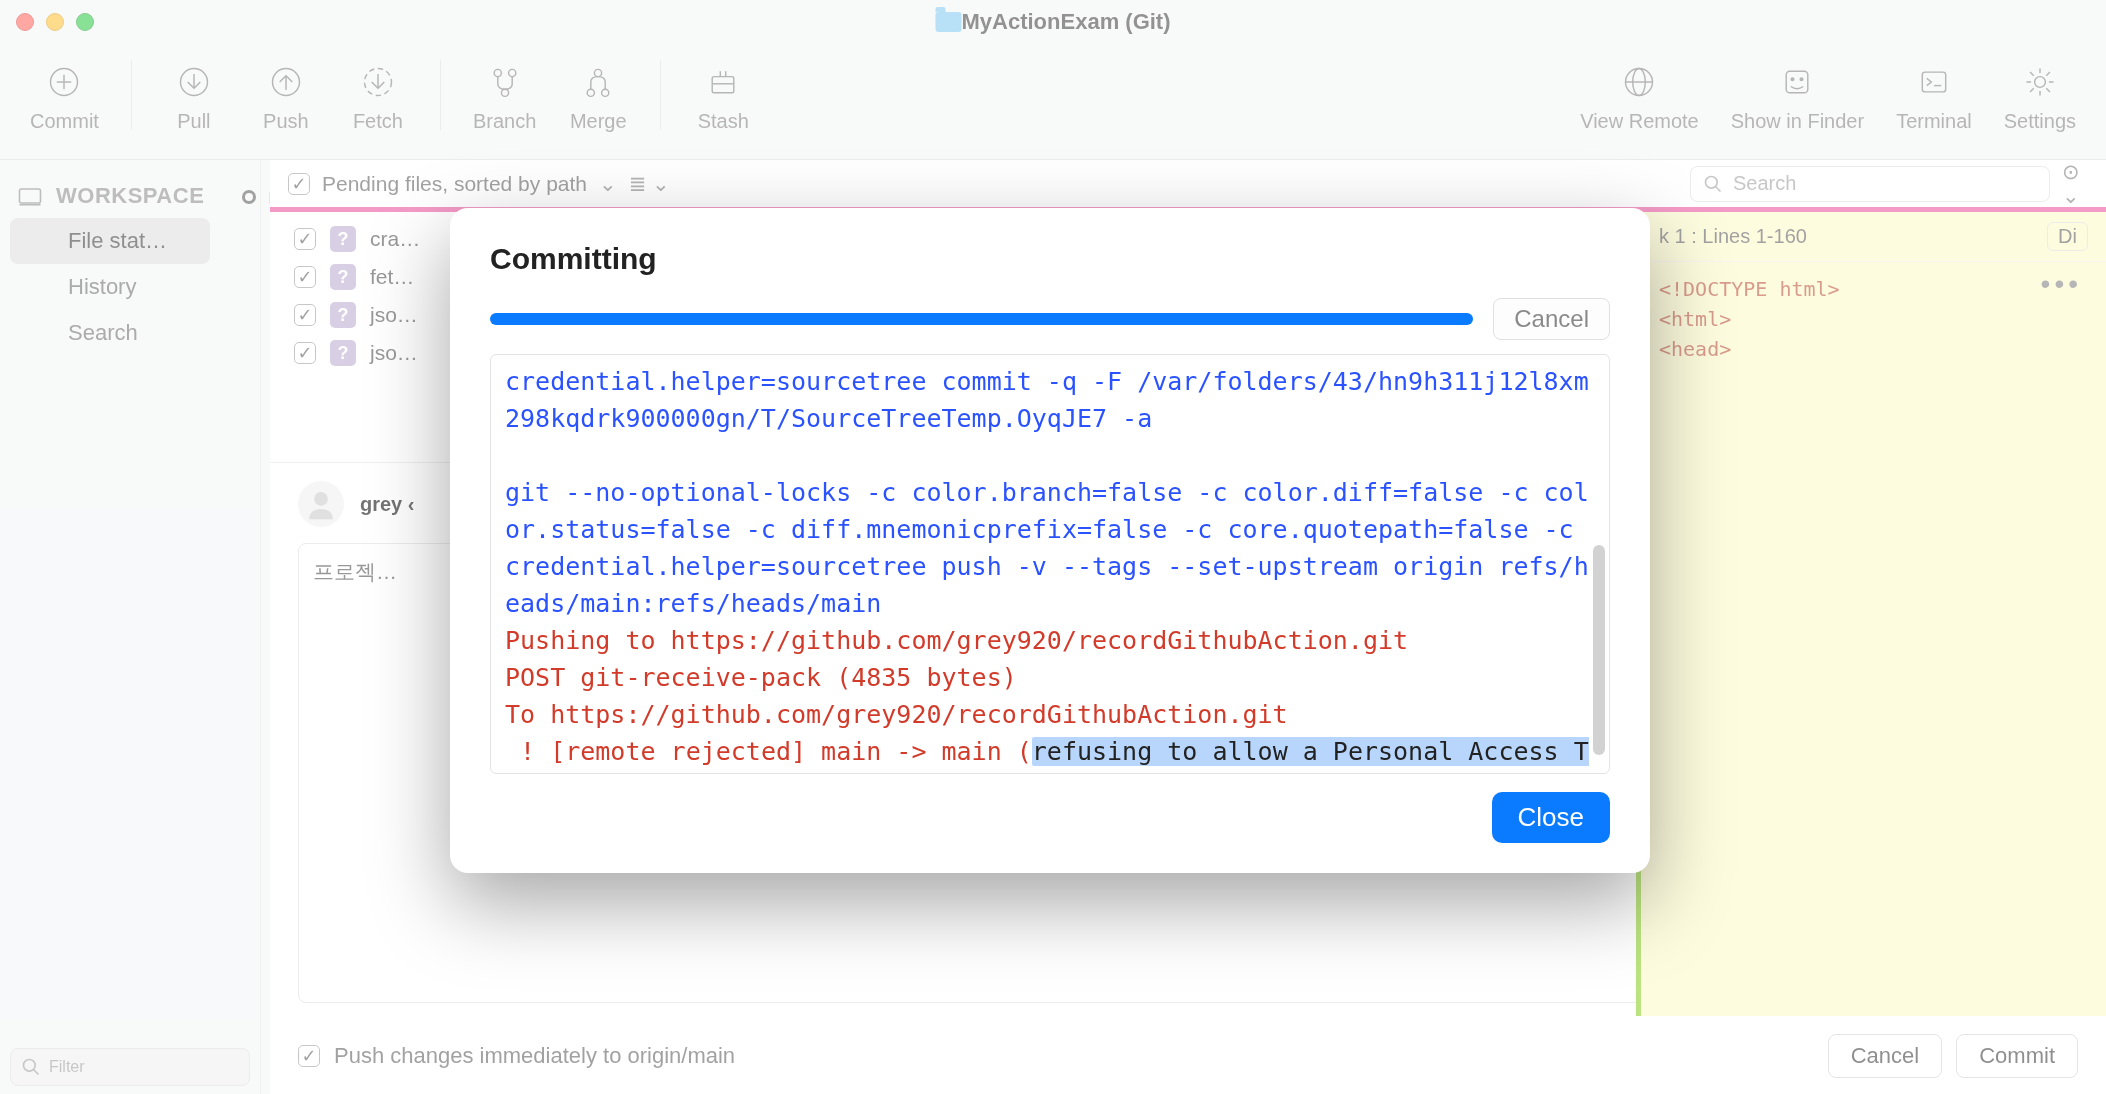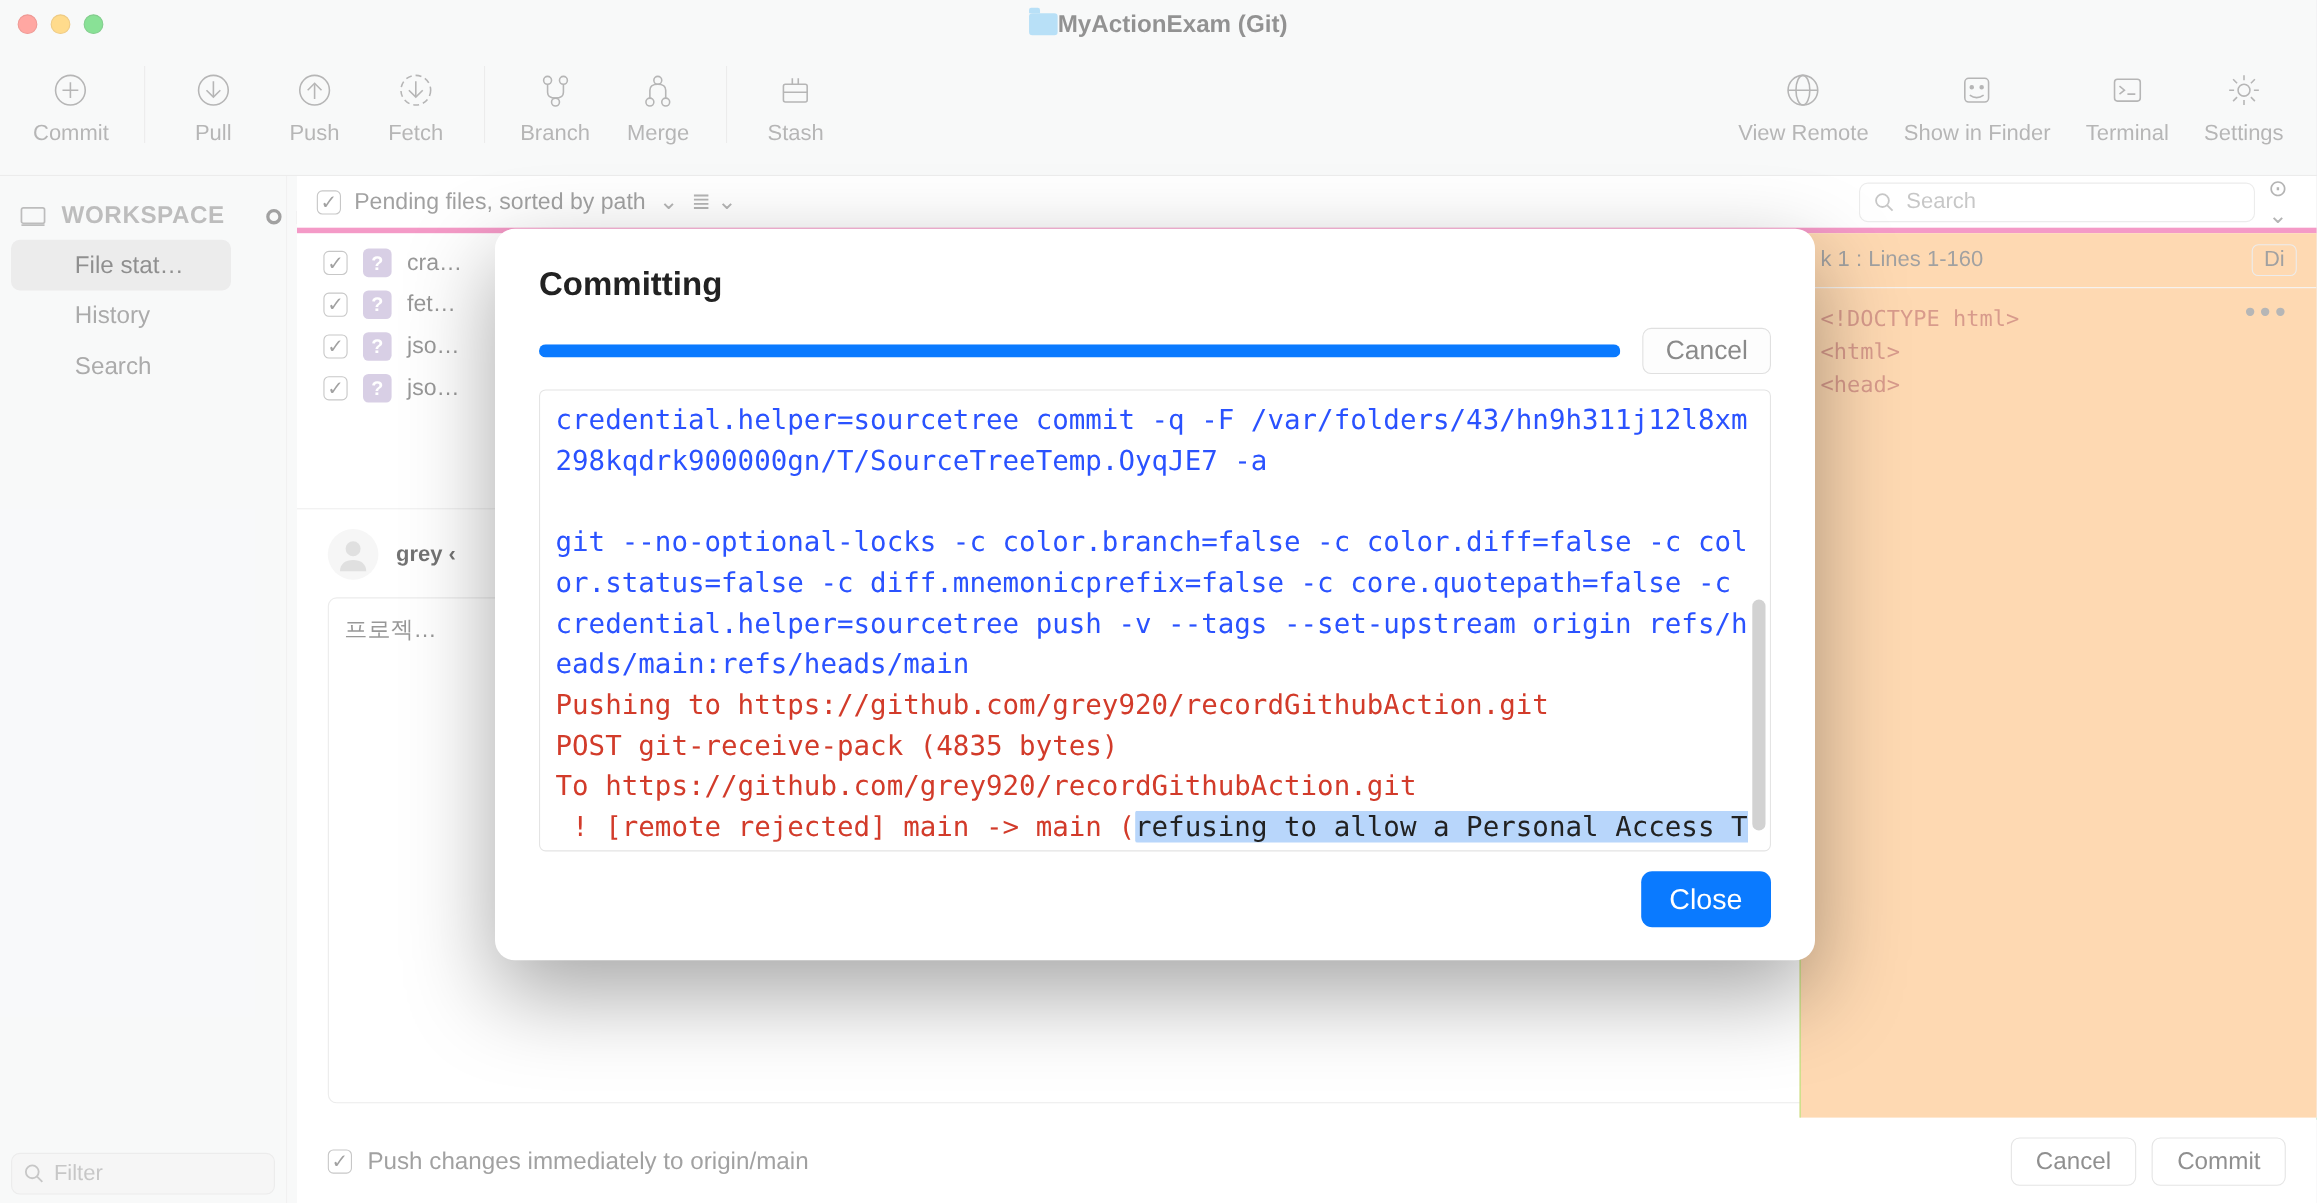--- a/index.html
+++ b/index.html
@@ -29,36 +29,36 @@
   .side-sec{margin-bottom:28px;}
   .side-head{display:flex;align-items:center;gap:12px;color:#888;font-size:22px;font-weight:600;letter-spacing:0.5px;padding:8px 6px;}
   .side-head svg{stroke:#888;fill:none;stroke-width:1.8;width:28px;height:28px;}
   .side-item{padding:10px 14px 10px 58px;color:#666;font-size:22px;border-radius:8px;}
   .side-item.sel{background:#dcdcdc;color:#333;}
   .side-item.indent{padding-left:72px;display:flex;align-items:center;gap:10px;}
   .side-item.indent::before{content:'›';color:#999;font-size:22px;margin-right:6px;}
   .side-item.branch{display:flex;align-items:center;gap:12px;}
   .side-item.branch .dot2{width:14px;height:14px;border-radius:50%;border:3px solid #555;}
   .side-splitter{width:10px;background:#f3f4f5;border-left:1px solid #e5e5e5;}
-  .side-filter{position:absolute;bottom:8px;left:10px;right:10px;height:38px;background:#eeeeee;border:1px solid #dcdcdc;border-radius:8px;display:flex;align-items:center;padding:0 10px;gap:8px;color:#9a9a9a;font-size:20px;}
+  .side-filter{position:absolute;bottom:8px;left:10px;right:10px;height:38px;background:#eeeeee;border:1px solid #dcdcdc;border-radius:8px;display:flex;align-items:center;padding:0 10px;gap:8px;color:#9a9a9a;font-size:16px;}
   
   .main{flex:1; background:#fff; display:flex; flex-direction:column; position:relative;}
   .pending-bar{height:52px;display:flex;align-items:center;padding:0 18px;gap:12px;color:#555;font-size:21px;border-bottom:5px solid #ec4899;}
   .pending-bar .chev{color:#777;}
   .pending-spacer{flex:1;}
   .search{display:flex;align-items:center;gap:10px;border:1px solid #dcdcdc;border-radius:8px;height:36px;padding:0 12px;color:#9a9a9a;font-size:20px;width:360px;}
   .gear{width:26px;height:26px;display:flex;align-items:center;justify-content:center;color:#777;}
   .content-split{display:flex;flex:1;min-height:0;}
   .file-col{width:100%; position:relative;}
   .file-list{padding:8px 0; height:250px;}
   .frow{display:flex;align-items:center;gap:14px;padding:6px 24px;color:#444;font-size:21px;}
   .chk{width:22px;height:22px;border:1.5px solid #9a9a9a;border-radius:5px;display:inline-flex;align-items:center;justify-content:center;color:#555;font-size:18px;}
   .chk.checked::after{content:'✓';}
   .fq{width:26px;height:26px;background:#b9a8d0;border-radius:5px;color:#fff;display:inline-flex;align-items:center;justify-content:center;font-size:18px;font-weight:700;}
-  .right-panel{position:absolute;top:0;right:0;bottom:0;width:470px;border-left:1px solid #84cc16;background:#fdba74;}
+  .right-panel{position:absolute;top:0;right:0;bottom:0;width:470px;border-left:5px solid #84cc16;background:#fef9c3;}
   .hunk-head{display:flex;align-items:center;justify-content:space-between;padding:10px 18px;color:#555;font-size:20px;border-bottom:1px solid #eee;}
   .diff-txt{padding:12px 18px;font-family:ui-monospace,SFMono-Regular,Menlo,monospace;font-size:20px;color:#b94a2f;line-height:1.5;}
   .more-dots{position:absolute;top:56px;right:24px;color:#7a7a7a;font-size:28px;letter-spacing:4px;}
   .commit-area{border-top:1px solid #e2e2e2;padding:18px 28px;background:#fff;}
   .author-row{display:flex;align-items:center;gap:16px;}
   .avatar{width:46px;height:46px;border-radius:50%;background:#eee;display:flex;align-items:center;justify-content:center;}
   .author-name{color:#000000;font-size:20px;font-weight:600;}
   .commit-right{margin-left:auto;display:flex;align-items:center;gap:22px;color:#555;font-size:22px;}
   .commit-msg{margin-top:16px;border:1px solid #dcdcdc;border-radius:8px;height:460px;padding:14px;color:#444;font-size:21px;}
   .footer{display:flex;align-items:center;gap:14px;padding:16px 28px;border-top:2px solid #22c55e;background:#fff;color:#555;font-size:22px;}

